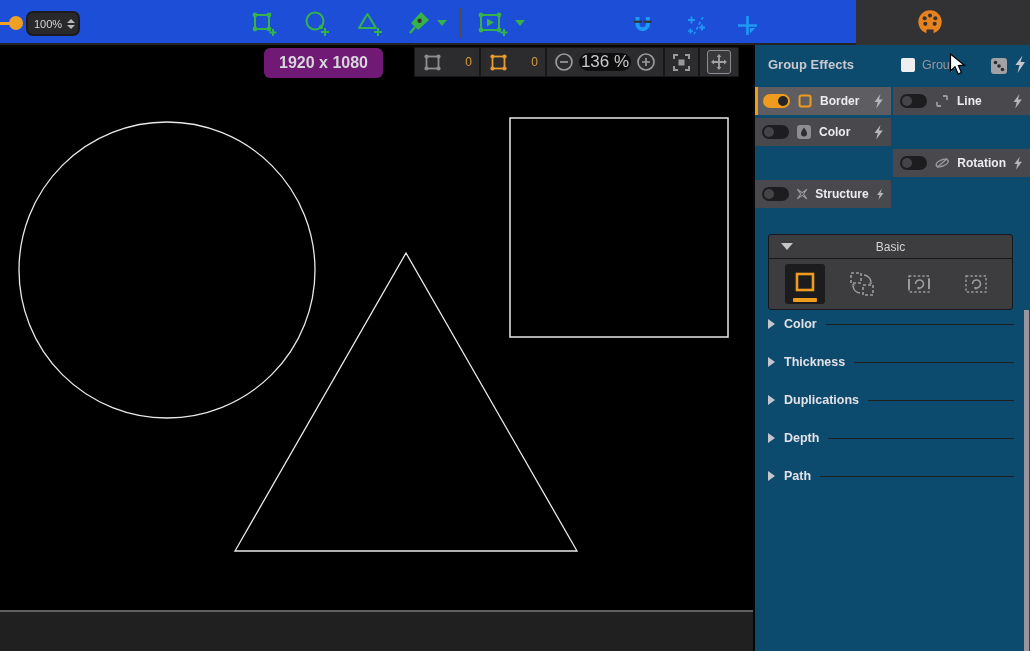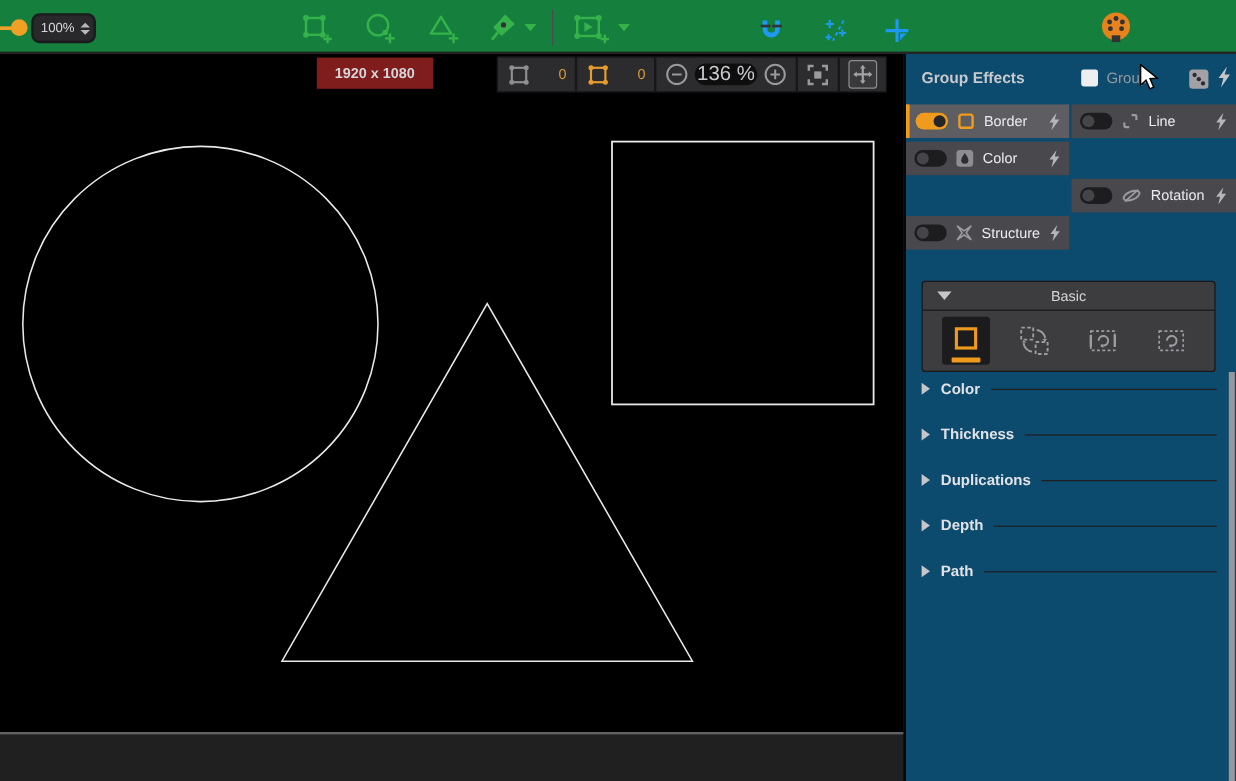--- a/index.html
+++ b/index.html
@@ -1,62 +1,62 @@
 <!DOCTYPE html>
 <html><head>
 <meta charset="utf-8">
 <style>
   * { box-sizing: border-box; margin: 0; padding: 0; }
   body { background:#1a1a1a; font-family:"Liberation Sans", sans-serif; }
   .app { position:relative; width:1030px; height:651px; background:#323234; overflow:hidden; }
 
   
-  .topbar { position:absolute; left:0; top:0; width:1030px; height:45px; background:#15803d; border-bottom:2px solid #242425;padding-left:36px; }
+  .topbar { position:absolute; left:0; top:0; width:856px; height:45px; background:#1d4ed8; border-bottom:2px solid #242425;padding-left:36px; }
   .opacity-ctl { position:absolute; left:0; top:10px; width:84px; height:28px; }
   .op-track { position:absolute; left:0; top:12px; width:16px; height:3px; background:#f0a125; }
   .op-handle { position:absolute; left:9px; top:6px; width:14px; height:14px; border-radius:50%; background:#f0a125; }
   .op-spinwrap { position:absolute; left:26px; top:1px; width:54px; height:25px; border:2px solid #1b1b1d; border-radius:7px; background:#29292b; display:flex; align-items:center; padding:0 3px 0 6px; }
   .op-spinwrap .val { flex:1; font-size:11px; color:#d6d6da; }
   .spin-arrows { display:flex; flex-direction:column; gap:2px; }
   .spin-arrows i { width:0; height:0; border-left:4px solid transparent; border-right:4px solid transparent; }
   .spin-up { border-bottom:4px solid #b8b8bc; }
   .spin-down { border-top:4px solid #b8b8bc; }
 
   .tbtn { position:absolute; top:9px; width:28px; height:28px; display:flex; align-items:center; justify-content:center; }
   .caret-down { width:0; height:0; border-left:5px solid transparent; border-right:5px solid transparent; border-top:6px solid #35b24a; }
   .tb-sep { position:absolute; left:460px; top:8px; width:1px; height:30px; background:#4c4c50; }
 
   
   .canvas { position:absolute; left:0; top:45px; width:753px; height:606px; background:#000; }
   .v-gap { position:absolute; left:753px; top:45px; width:2px; height:606px; background:#070707; }
   .bottom-strip { position:absolute; left:0; top:565px; width:753px; height:41px; background:#202021; border-top:2px solid #616163; }
   .shape-layer { position:absolute; left:0; top:0; }
 
-  .cv-tooltip { position:absolute; left:264px; top:3px; padding:6px 15px; background:#7f1d1d; border-radius:0; font-size:12px; font-weight:bold; color:#d6d6da; }
+  .cv-tooltip { position:absolute; left:264px; top:3px; padding:6px 15px; background:#701a75; border-radius:6px; font-size:16px; font-weight:bold; color:#d6d6da; }
 
   .cv-toolbar { position:absolute; left:414px; top:2px; height:30px; display:flex; align-items:stretch; border:1px solid #17171a; background:#17171a; gap:2px; }
   .ct-sec { display:flex; align-items:center; gap:5px; padding:0 7px; background:#2c2c2e; }
   .ct-val { width:24px; text-align:right; font-size:12px; color:#d79a3c; }
   .zoom-field { width:52px; height:18px; background:#0e0e0f; border-radius:9px; color:#c9c9cd; font-size:17px; display:flex; align-items:center; justify-content:center; }
   .move-btn { border:1px solid #8d8d91; border-radius:3px; padding:3px; background:#39393c; display:flex; align-items:center; justify-content:center; }
 
   
   .panel { position:absolute; left:755px; top:45px; width:275px; height:606px; background:#0c4a6e;text-align:center; }
   .p-header { position:absolute; left:0; top:0; width:275px; height:42px; }
   .p-title { position:absolute; left:13px; top:12px; font-size:13px; font-weight:bold; color:#c9c9cd; }
   .grp-check { position:absolute; left:146px; top:13px; width:14px; height:14px; background:#efeff1; border-radius:2px; }
   .grp-label { position:absolute; left:167px; top:13px; font-size:12.5px; color:#98989c; }
   .hdr-dice { position:absolute; left:235px; top:12px; }
   .hdr-bolt { position:absolute; left:258px; top:10px; }
 
   .fx-grid { position:absolute; left:0; top:42px; width:275px; height:124px; }
   .fx-cell { position:absolute; width:136px; height:28px; background:#49494d; display:flex; align-items:center; gap:7px; padding:0 7px; }
   .fx-cell.right { left:138px; width:137px; }
   .fx-cell.sel { background:#5d5d62; border-left:3px solid #ef9b1d; padding-left:5px; }
-  .fx-label { font-size:12px; font-weight:normal; color:#ececf0; white-space:nowrap; }
+  .fx-label { font-size:12px; font-weight:bold; color:#ececf0; white-space:nowrap; }
   .fx-bolt { margin-left:auto; }
   .toggle { width:27px; height:14px; border-radius:8px; background:#1d1d1f; position:relative; flex:none; }
   .toggle .knob { position:absolute; top:2px; left:2px; width:10px; height:10px; border-radius:50%; background:#454549; }
   .toggle.on { background:#ef9b1d; }
   .toggle.on .knob { left:auto; right:2px; background:#252527; }
 
   .basic-box { position:absolute; left:13px; top:189px; width:245px; height:76px; border:1px solid #18181a; border-radius:3px; background:#3d3d40; }
   .basic-head { height:24px; border-bottom:1px solid #18181a; display:flex; align-items:center; justify-content:center; position:relative; }
   .basic-head .tri { position:absolute; left:12px; width:0; height:0; border-left:6px solid transparent; border-right:6px solid transparent; border-top:7px solid #c6c6ca; }
   .basic-title { font-size:12px; color:#d4d4d8; }

